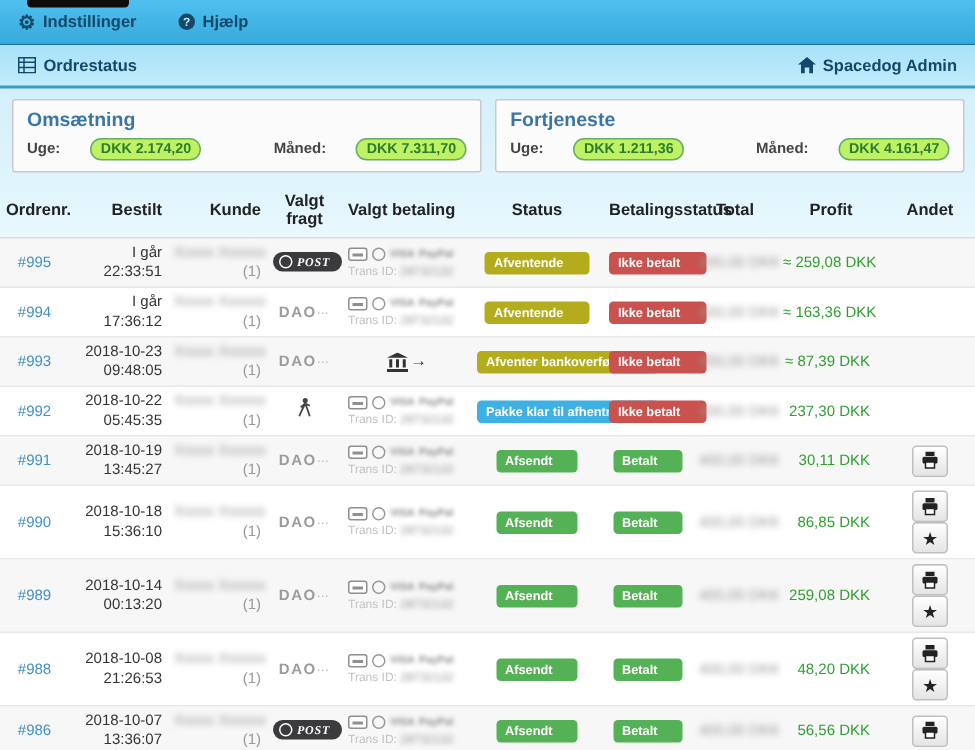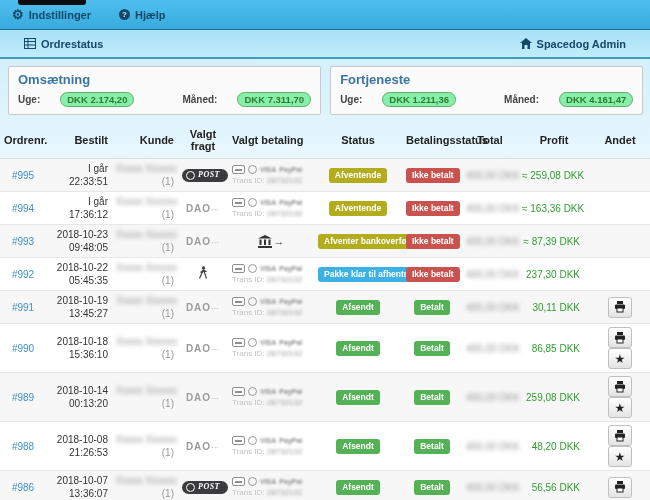--- a/index.html
+++ b/index.html
@@ -14,34 +14,34 @@
     height:30px; background:linear-gradient(180deg,#4fc0ee,#37a9dc);
     border-bottom:1px solid #1e6e96; display:flex; align-items:center; padding:0 12px; gap:28px;
     position:relative;
   }
   .notch { position:absolute; top:0; left:18px; width:68px; height:5px; background:#0d0d0d; border-radius:0 0 3px 3px; }
   .navlink { display:flex; align-items:center; gap:5px; color:#14486b; font-weight:bold; font-size:11px; cursor:pointer; text-decoration:none; }
   .gear { font-size:13px; line-height:1; color:#14486b; }
   .qmark { width:11px; height:11px; border-radius:50%; background:#14486b; color:#bfe8fa; font-size:8px; font-weight:bold; display:flex; align-items:center; justify-content:center; }
   .nav2 {
     height:29px; background:linear-gradient(180deg,#a8e1f8,#c2ecfb);
-    border-bottom:2px solid #3b9cc4; display:flex; align-items:center; justify-content:space-between; padding:0 24px;
+    border-bottom:2px solid #3b9cc4; display:flex; align-items:center; justify-content:space-between; padding:0 12px;
   }
   .nav2 .navlink { font-size:11px; }
   .icon-svg { display:inline-block; vertical-align:middle; }
   
   .boxes { display:flex; gap:9px; padding:7px 12px 5px 8px; }
   .sumbox {
     flex:1; background:#fbfbfb; border:1px solid #c9c9c9; border-radius:2px; padding:5px 9px 7px 9px;
   }
   .sumbox h2 { font-size:13px; color:#3a76a4; margin-bottom:5px; }
   .boxline { display:flex; align-items:center; gap:20px; font-size:10px; }
   .boxlabel { font-weight:bold; color:#444; }
   .pill {
-    border:1px solid #63ae63; color:#2d7c2d; background:#86efac; border-radius:9px;
+    border:1px solid #63ae63; color:#2d7c2d; background:#bef264; border-radius:9px;
     padding:1px 6px; font-size:9.5px; font-weight:bold; white-space:nowrap;text-align:right;
   }
   .boxline .gap { width:8px; }
   
   table { width:100%; border-collapse:collapse; table-layout:fixed; margin-top:4px; }
   th { font-size:11px; font-weight:bold; color:#222; padding:4px 4px 6px 4px; border-bottom:1px solid #ddd;margin-top:16px; }
   td { padding:3px 4px; border-top:1px solid #e7e7e7; vertical-align:middle; font-size:10px; height:32px; }
   tbody tr:nth-child(odd) { background:#f7f7f7; }
   tbody tr:nth-child(even) { background:#ffffff; }
   th.l{text-align:left;} th.r{text-align:right;} th.c{text-align:center;}
@@ -50,21 +50,21 @@
   .c-date { text-align:right; color:#333; line-height:1.3; }
   .c-cust { text-align:right; line-height:1.3; }
   .c-ship { text-align:center; }
   .c-pay { text-align:left; }
   .c-status, .c-paystatus, .c-total { text-align:center; }
   .c-profit { text-align:right; color:#2f9e2f; padding-right:10px; white-space:nowrap; }
   .c-andet { text-align:center; }
   .blur { color:#9a9a9a; filter:blur(2px); user-select:none; white-space:nowrap; }
   .cnt { color:#999; }
   
-  .badge { display:inline-block; color:#fff; font-weight:bold; font-size:8.5px; padding:2px 6px 3px 6px; border-radius:3px; white-space:nowrap; }
+  .badge { display:inline-block; color:#fff; font-weight:bold; font-size:8.5px; padding:2px 17px 3px 6px; border-radius:3px; white-space:nowrap; }
   .badge.warning { background:#b3ad1d; }
   .badge.info    { background:#3eb1e4; }
   .badge.success { background:#55b155; }
   .badge.danger  { background:#c9524f; }
   
   .postlogo { display:inline-flex; align-items:center; gap:3px; background:#3b3b3d; border-radius:9px; padding:2px 8px 2px 4px; color:#fff; }
   .postlogo .crown { width:9px; height:9px; border:1.5px solid #fff; border-radius:50%; }
   .postlogo .ptxt { font-size:8px; font-weight:bold; font-style:italic; letter-spacing:0.5px; line-height:1;font-family:Liberation Serif, serif; }
   .daologo { color:#9b9b9b; font-weight:bold; font-size:10px; letter-spacing:1px; }
   .daodots { color:#b5b5b5; font-size:8px; letter-spacing:1px; }

